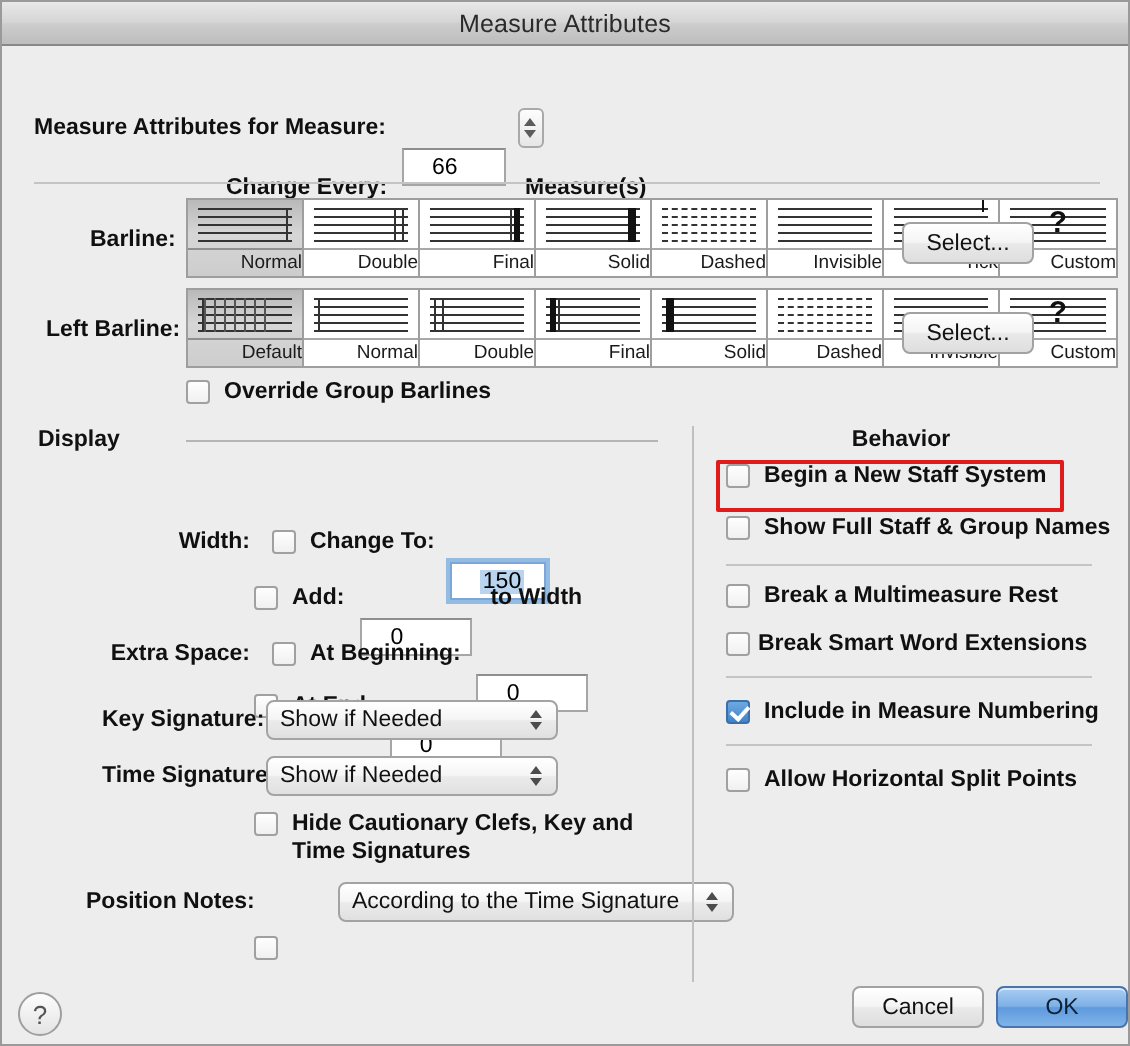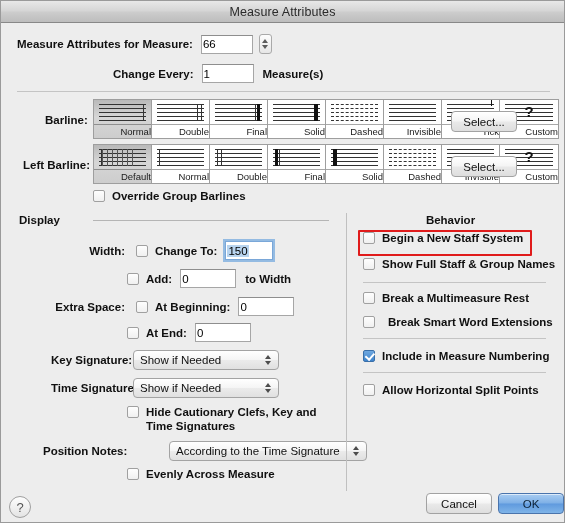--- a/index.html
+++ b/index.html
@@ -26,22 +26,23 @@
 
   
   .row{display:flex;align-items:center;}
   .lbl{font-size:11.5px;color:#101010;white-space:nowrap;}
   .bold{font-weight:bold;}
 
   .tf{
     box-sizing:border-box;background:#fff;border:1px solid #a6a6a6;
     border-top-color:#8e8e8e;
     height:19px;font-size:11.5px;color:#000;
-    padding:0 1px;display:flex;align-items:center;
+    padding:0 14px;display:flex;align-items:center;
     font-family:"Liberation Sans","DejaVu Sans",sans-serif;
+    margin-top:40px;
   }
   .tf.focused{
     border:1px solid #7aa7d8;
     box-shadow:0 0 0 2px rgba(118,169,221,.75);
   }
   .tf .sel{background:#b8d4ef;color:#000;padding:0 1px;}
 
   
   .stepper{
     width:13px;height:20px;margin-left:6px;box-sizing:border-box;
@@ -444,21 +445,20 @@
       <span>According to the Time Signature</span>
       <span class="arrows">
           <i class="u"></i>
           <i class="d"></i>
         </span>
     </div>
   </div>
 
   <div class="abs row" style="left:126px;top:467px;">
     <span class="cb"></span>
-    <span class="lbl bold" style="margin-left:7px;">Evenly Across Measure</span>
   </div>
 
   <div class="vsep" style="left:345px;top:212px;height:278px;"></div>
 
   <div class="abs row" style="left:356px;top:213px;width:192px;flex-direction:column;">
     <span class="grp-label bold">Behavior</span>
     <span class="grp-line"></span>
   </div>
 
   <div class="abs" id="behavior-list" style="left:362px;top:231px;width:186px;">
@@ -469,21 +469,21 @@
       <div class="row" style="position: absolute; left: 0px; top: 26px;">
         <span class="cb"></span>
         <span class="lbl bold" style="margin-left: 7px;">Show Full Staff &amp; Group Names</span>
       </div>
       <div class="row" style="position: absolute; left: 0px; top: 60px;">
         <span class="cb"></span>
         <span class="lbl bold" style="margin-left: 7px;">Break a Multimeasure Rest</span>
       </div>
       <div class="row" style="position: absolute; left: 0px; top: 84px;">
         <span class="cb"></span>
-        <span class="lbl bold" style="margin-left: 13px; text-align: center;">Break Smart Word Extensions</span>
+        <span class="lbl bold" style="margin-left: 4px; text-align: center;">Break Smart Word Extensions</span>
       </div>
       <div class="row" style="position: absolute; left: 0px; top: 118px;">
         <span class="cb on"></span>
         <span class="lbl bold" style="margin-left: 7px;">Include in Measure Numbering</span>
       </div>
       <div class="row" style="position: absolute; left: 0px; top: 152px;">
         <span class="cb"></span>
         <span class="lbl bold" style="margin-left: 7px;">Allow Horizontal Split Points</span>
       </div>
     </div>

